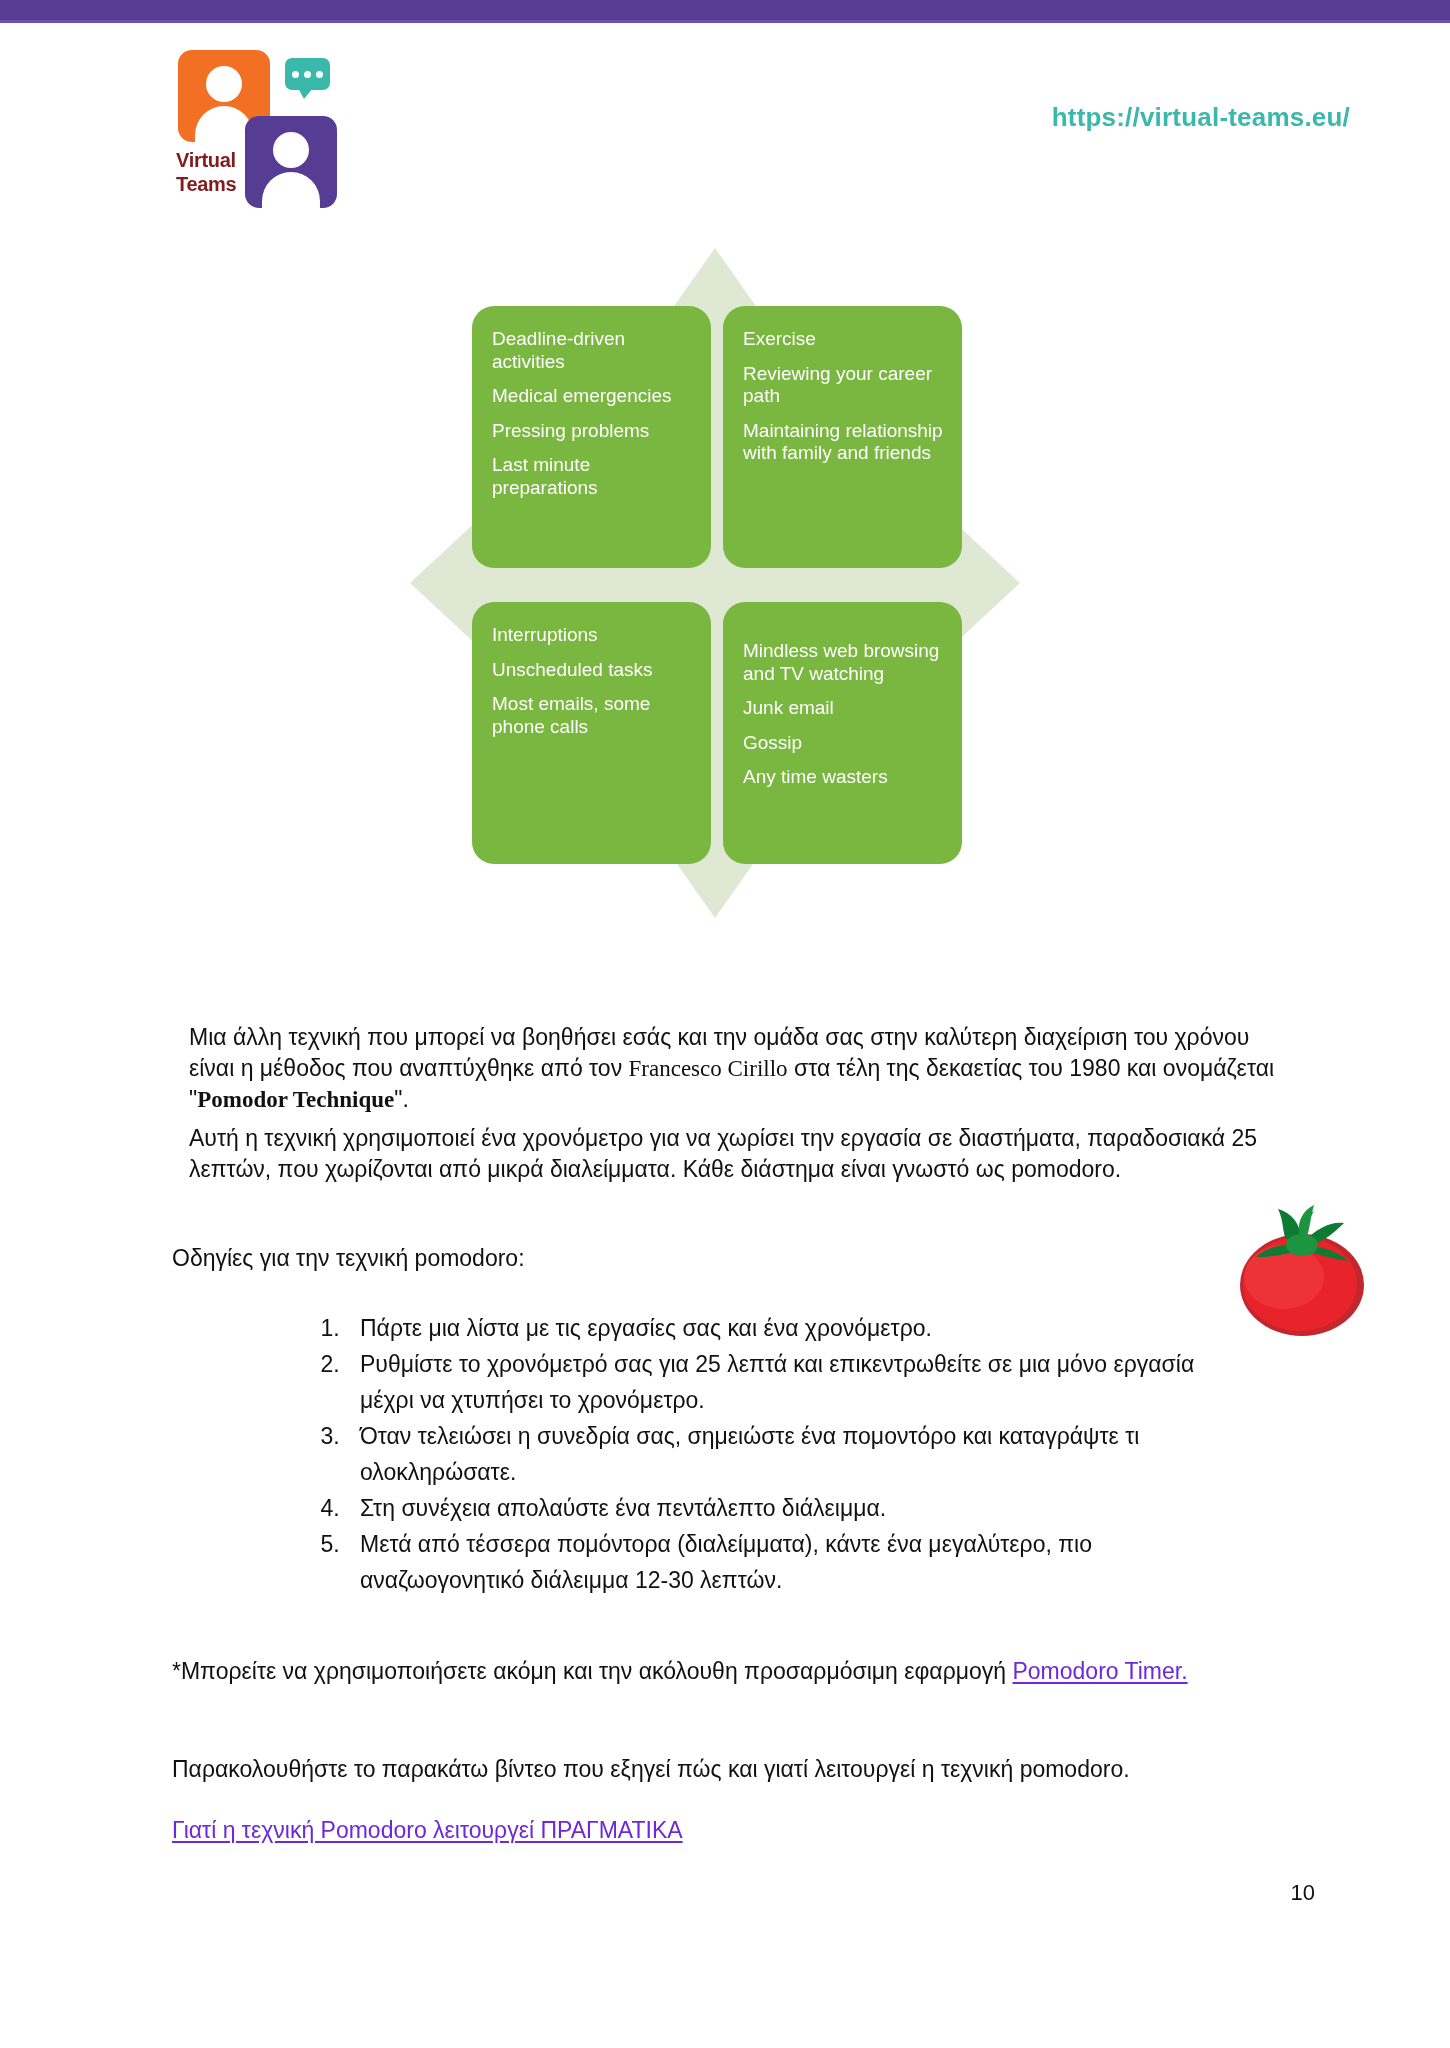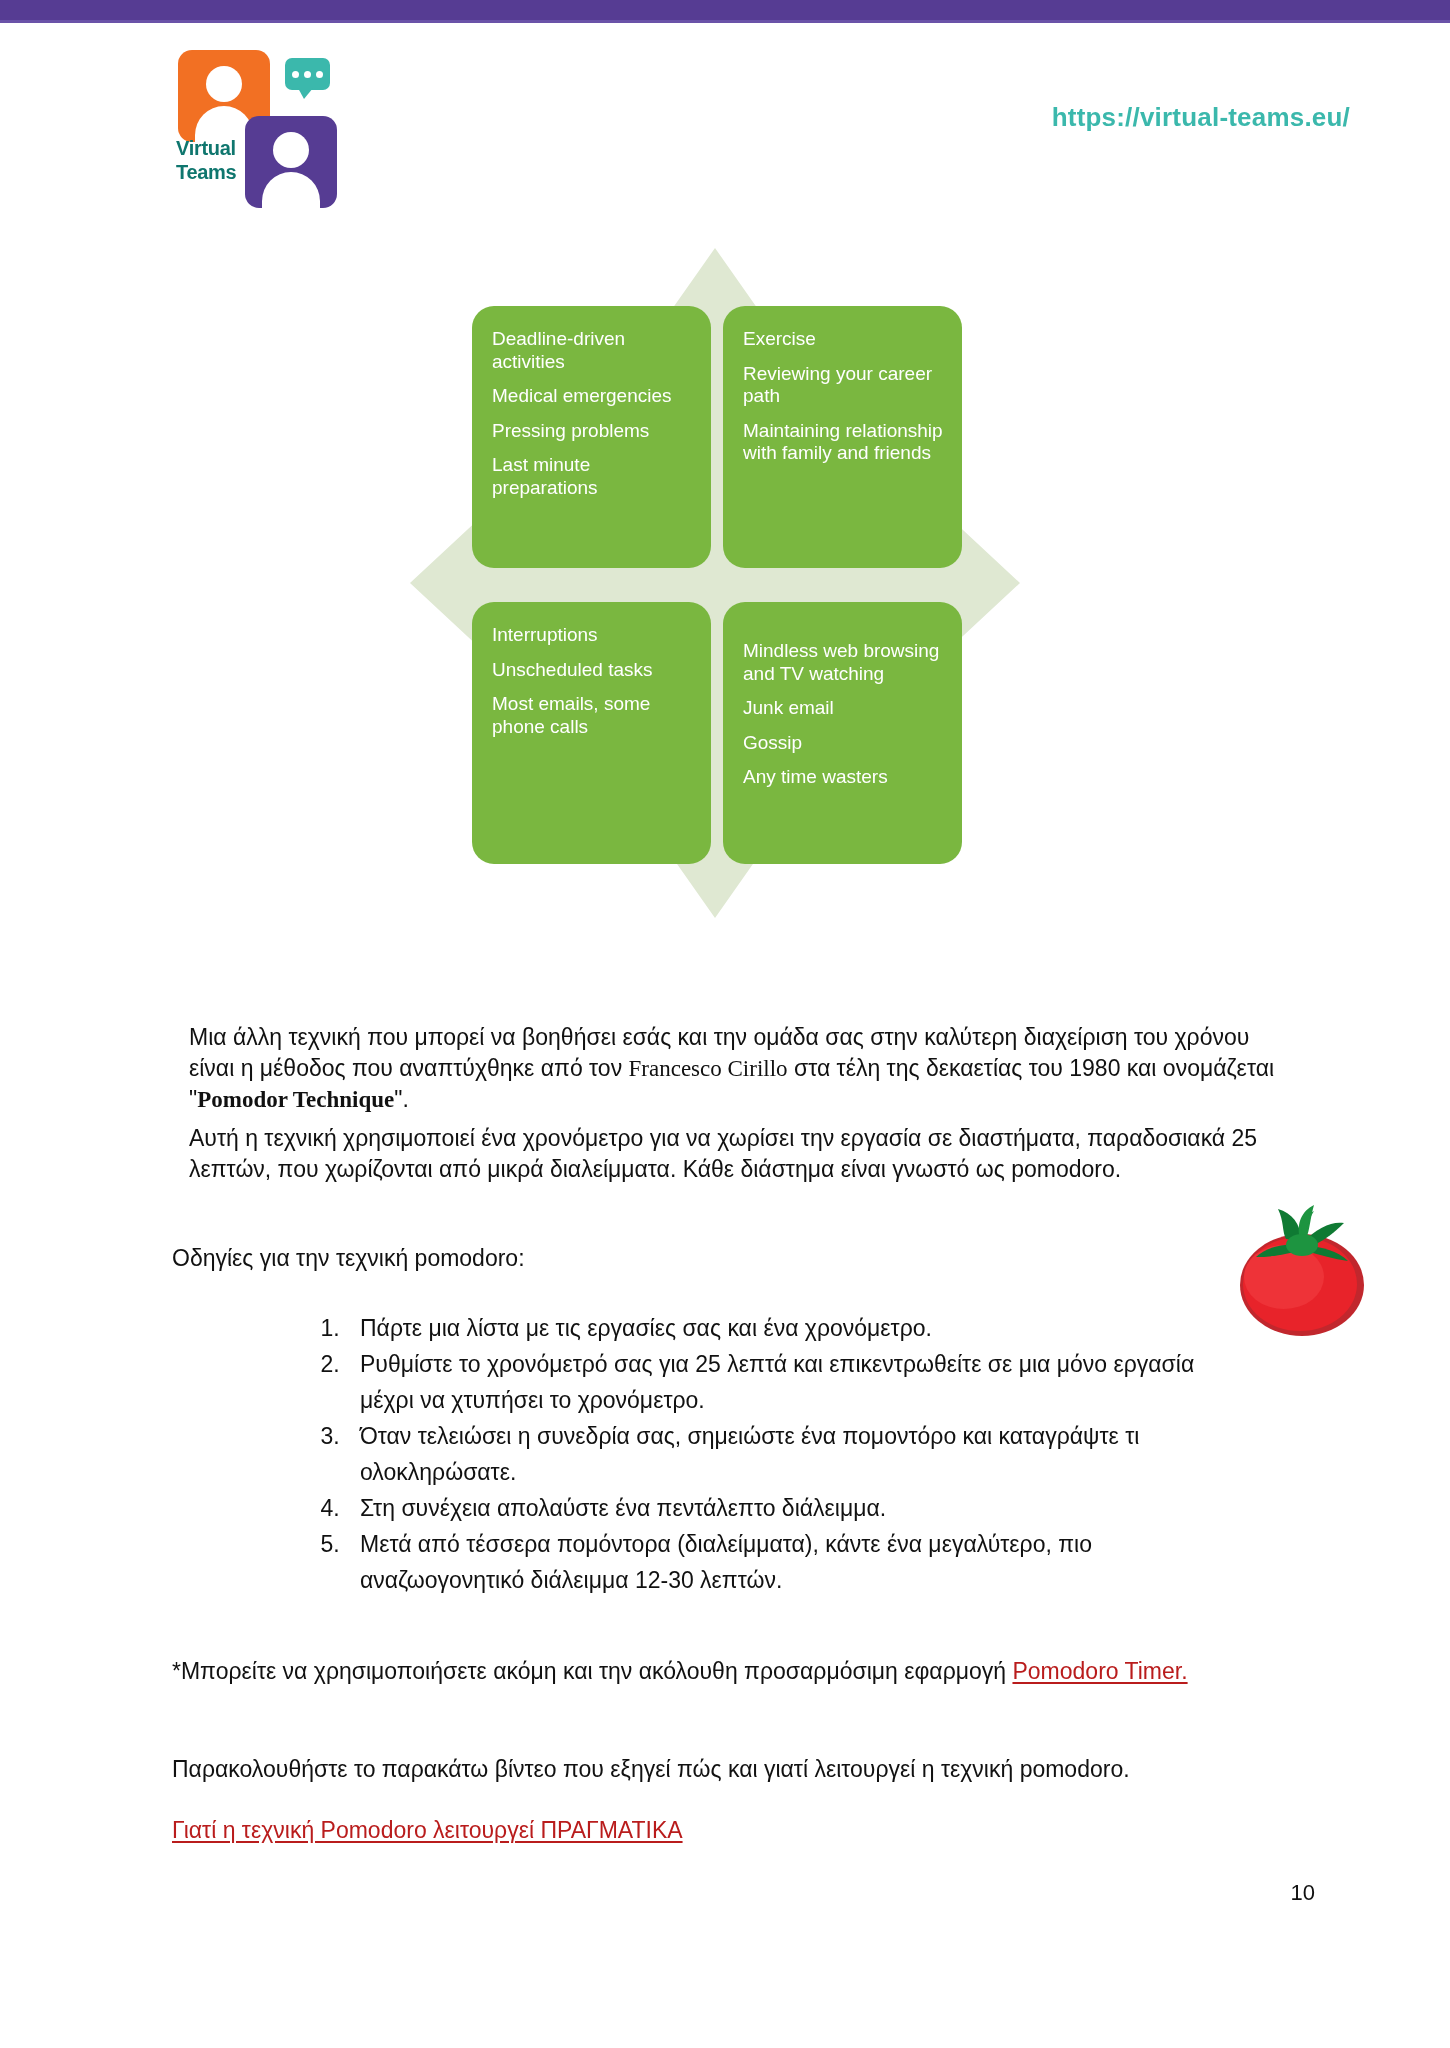--- a/index.html
+++ b/index.html
@@ -109,22 +109,22 @@
   }
   .bubble-dots i {
     display: block;
     width: 7px; height: 7px;
     border-radius: 50%;
     background: #ffffff;
   }
   .logo-text {
     position: absolute;
     left: 4px;
-    top: 92px;
-    color: #0f766e;
+    top: 104px;
+    color: #7f1d1d;
     font-weight: bold;
     font-size: 20px;
     line-height: 24px;
     letter-spacing: -0.3px;
     z-index: 4;
   }
 
   .header-url {
     position: absolute;
     right: 100px;
@@ -231,21 +231,21 @@
     color: #111111;
   }
   .foot-link {
     position: absolute;
     left: 172px;
     top: 1814px;
     font-size: 23px;
     line-height: 33px;
   }
   a.link {
-    color: #b91c1c;
+    color: #6d28d9;
     text-decoration: underline;
     text-underline-offset: 3px;
   }
 
   
   .tomato {
     position: absolute;
     left: 1222px;
     top: 1193px;
     width: 160px;

